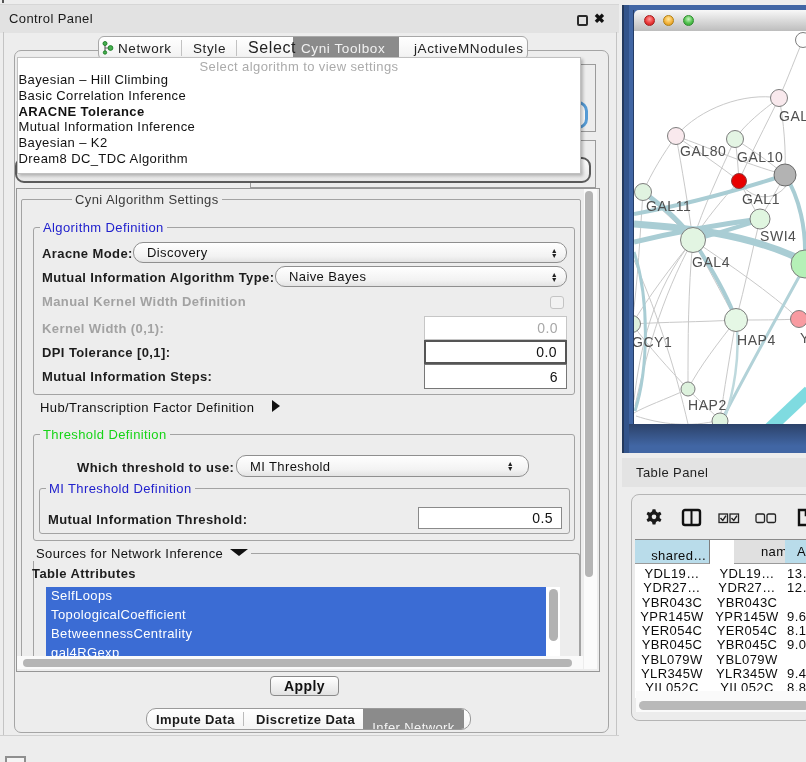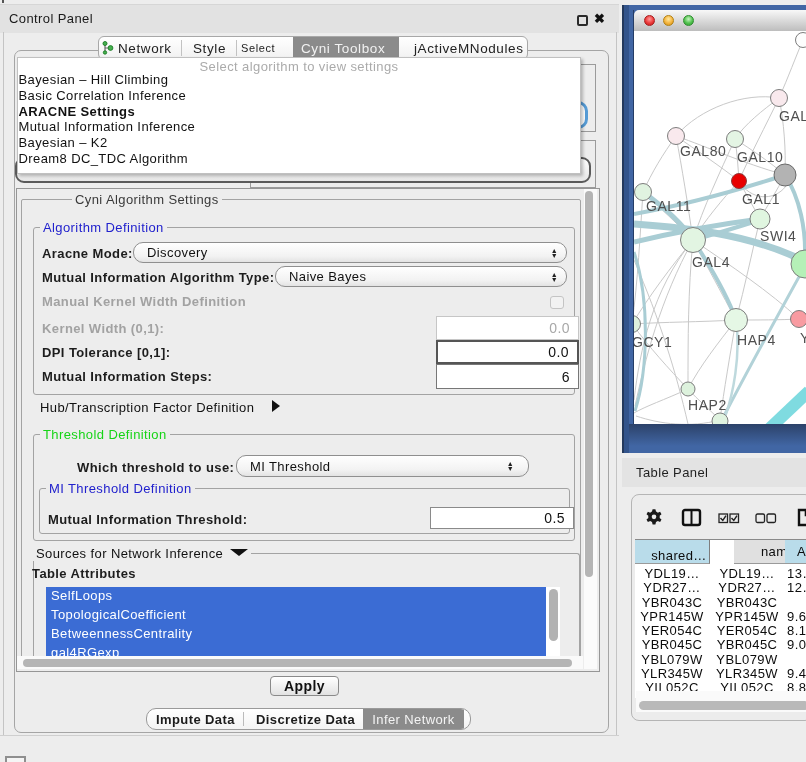--- a/index.html
+++ b/index.html
@@ -8,21 +8,21 @@
 .abs{position:absolute;}
 .fs{position:absolute;border:1px solid #a3a3a3;border-radius:3px;}
 .fs>.lg{position:absolute;top:-8px;left:6px;background:#ededed;padding:0 3px;font-size:13px;line-height:15px;}
 .blbl{position:absolute;font-size:13px;font-weight:bold;color:#1d1d1d;}
 .combo{position:absolute;border:1px solid #8f8f8f;border-radius:10px;
  background:linear-gradient(#ffffff,#f2f2f2 70%,#e3e3e3);font-size:13px;color:#111;}
 .combo .tx{position:absolute;left:13px;top:0;bottom:0;display:flex;align-items:center;}
 .arrows{position:absolute;right:8px;top:0;bottom:0;display:flex;flex-direction:column;justify-content:center;color:#222;}
 .arrows div{font-size:7px;line-height:5px;}
 .tfield{position:absolute;background:#fff;font-size:14px;color:#111;text-align:right;
- display:flex;align-items:center;justify-content:flex-end;padding-right:8px;box-sizing:border-box;margin-left:12px;}
+ display:flex;align-items:center;justify-content:flex-end;padding-right:8px;box-sizing:border-box;}
 </style>
 </head>
 <body>
 
 <div class="abs" style="left:2px;top:0;width:2px;height:3px;background:#555;"></div>
 <div class="abs" style="left:0;top:4px;width:619px;height:28px;background:#e2e2e2;border-top:1px solid #d6d6d6;"></div>
 <div class="abs" style="left:9px;top:4px;height:28px;display:flex;align-items:center;font-size:13px;color:#1a1a1a;">Control Panel</div>
 <div class="abs" style="left:577px;top:15px;width:7px;height:7px;border:2px solid #2a2a2a;border-radius:2px;"></div>
 <div class="abs" style="left:594px;top:11px;font-size:13px;font-weight:bold;color:#111;">✖</div>
 
@@ -41,21 +41,21 @@
   <div class="abs" style="left:82px;top:3px;width:1px;height:16px;background:#c2c2c2;"></div>
   <div class="abs" style="left:137px;top:3px;width:1px;height:16px;background:#c2c2c2;"></div>
   <svg class="abs" style="left:3px;top:4px;" width="12" height="14" viewBox="0 0 12 14">
       <path d="M3 3 L3 11 M3 7 L8 7" stroke="#666" fill="none" stroke-width="1.2"></path>
       <circle cx="3" cy="2.5" r="2" fill="#45b14e" stroke="#1c7a26" stroke-width="0.9"></circle>
       <circle cx="8.5" cy="7" r="2.4" fill="#45b14e" stroke="#1c7a26" stroke-width="0.9"></circle>
       <circle cx="3" cy="11.5" r="1.7" fill="#45b14e" stroke="#1c7a26" stroke-width="0.9"></circle>
     </svg>
   <div class="abs" style="left:19px;top:0;height:22px;display:flex;align-items:center;font-size:13.5px;letter-spacing:0.6px;color:#222;">Network</div>
   <div class="abs" style="left:94px;top:0;height:22px;display:flex;align-items:center;font-size:13.5px;letter-spacing:0.6px;color:#222;">Style</div>
-  <div class="abs" style="left:142px;top:0;height:22px;display:flex;align-items:center;font-size:11px;letter-spacing:0.6px;color:#222;">Select</div>
+  <div class="abs" style="left:149px;top:0;height:22px;display:flex;align-items:center;font-size:16px;letter-spacing:0.6px;color:#222;">Select</div>
   <div class="abs" style="left:202px;top:0;height:22px;display:flex;align-items:center;font-size:13.5px;letter-spacing:0.6px;color:#f2f2f2;">Cyni Toolbox</div>
   <div class="abs" style="left:315px;top:0;height:22px;display:flex;align-items:center;font-size:13.5px;letter-spacing:0.6px;color:#222;">jActiveMNodules</div>
 </div>
 
 <div class="abs" style="left:16px;top:188px;width:582px;height:482px;border:1px solid #969696;background:#ededed;overflow:hidden;">
 </div>
 
 <div class="fs" style="left:21px;top:199px;width:558px;height:462px;border-radius:2px;">
   <span class="lg" style="color:#3a3a3a;margin-left:44px;">Cyni Algorithm Settings</span>
 </div>
@@ -126,31 +126,31 @@
 <div class="abs" style="left:584px;top:189px;width:13px;height:480px;background:#fbfbfb;"></div>
 <div class="abs" style="left:585px;top:191px;width:8px;height:386px;background:#b5b5b5;border-radius:4px;"></div>
 
 <div class="abs" style="left:270px;top:676px;width:67px;height:18px;border:1px solid #8a8a8a;border-radius:4px;background:linear-gradient(#ffffff,#e2e2e2);display:flex;align-items:center;justify-content:center;font-size:14px;font-weight:bold;color:#111;">Apply</div>
 
 <div class="abs" style="left:146px;top:708px;width:323px;height:20px;background:linear-gradient(#ffffff,#f3f3f3);border:1px solid #9a9a9a;border-radius:10px;overflow:hidden;text-decoration:underline;">
   <div class="abs" style="left:216px;top:0;width:101px;height:20px;background:#8b8b8b;"></div>
   <div class="abs" style="left:96px;top:3px;width:1px;height:14px;background:#bbb;"></div>
   <div class="abs" style="left:9px;top:0;height:20px;display:flex;align-items:center;font-size:13px;font-weight:bold;color:#1c1c1c;">Impute Data</div>
   <div class="abs" style="left:109px;top:0;height:20px;display:flex;align-items:center;font-size:13px;font-weight:bold;color:#1c1c1c;">Discretize Data</div>
-  <div class="abs" style="left:216px;top:0;width:101px;height:20px;display:flex;align-items:center;justify-content:center;font-size:13px;color:#f4f4f4;">Infer Network</div>
+  <div class="abs" style="left:216px;top:8px;width:101px;height:20px;display:flex;align-items:center;justify-content:center;font-size:13px;color:#f4f4f4;">Infer Network</div>
 </div>
 <div class="abs" style="left:0;top:735px;width:619px;height:1px;background:#cfcfcf;"></div>
 <div class="abs" style="left:5px;top:756px;width:17px;height:10px;border:2px solid #8f8f8f;background:#f5f5f5;"></div>
 
 <div class="abs" style="left:17px;top:57px;width:562px;height:115px;background:#fff;border:1px solid #c0c0c0;box-shadow:2px 2px 3px rgba(0,0,0,0.25);">
   <div class="abs" style="left:0;top:1px;width:562px;text-align:center;font-size:13px;color:#ababab;">Select algorithm to view settings</div>
   <div class="abs" style="left:0.5px;top:14px;font-size:13px;color:#111;line-height:15.8px;">
     Bayesian – Hill Climbing<br>
     Basic Correlation Inference<br>
-    <b>ARACNE Settings</b><br>
+    <b>ARACNE Tolerance</b><br>
     Mutual Information Inference<br>
     Bayesian – K2<br>
     Dream8 DC_TDC Algorithm
   </div>
 </div>
 
 <div class="abs" style="left:622px;top:5px;width:184px;height:448px;background:#4166a4;"></div>
 <div class="abs" style="left:622px;top:5px;width:2px;height:448px;background:#24395c;"></div>
 <div class="abs" style="left:624px;top:5px;width:5px;height:448px;background:#33548b;"></div>
 <div class="abs" style="left:629px;top:424px;width:177px;height:22px;background:linear-gradient(rgba(30,42,66,0.6),rgba(30,42,66,0));"></div>

